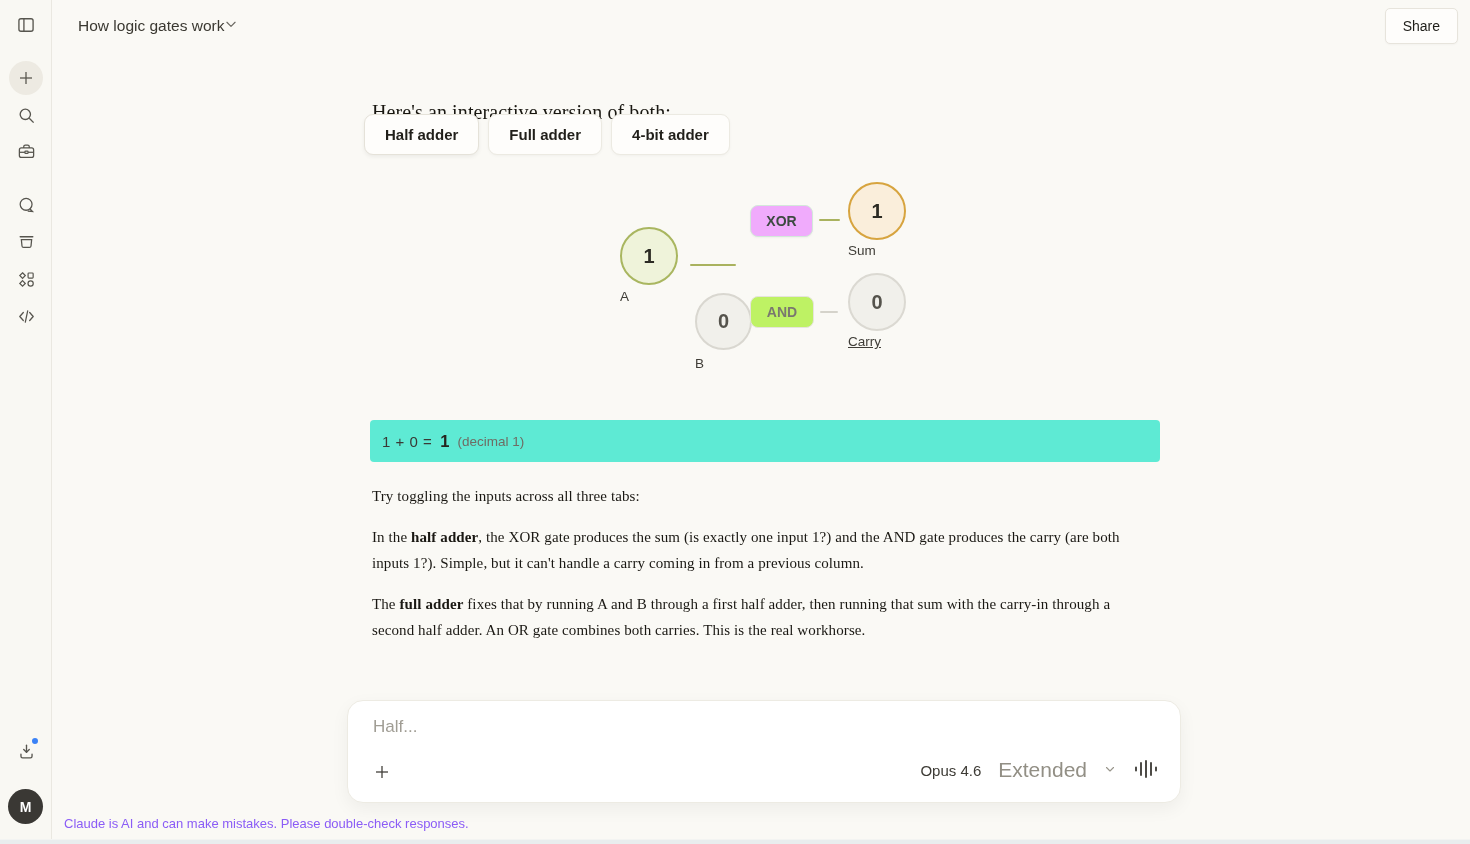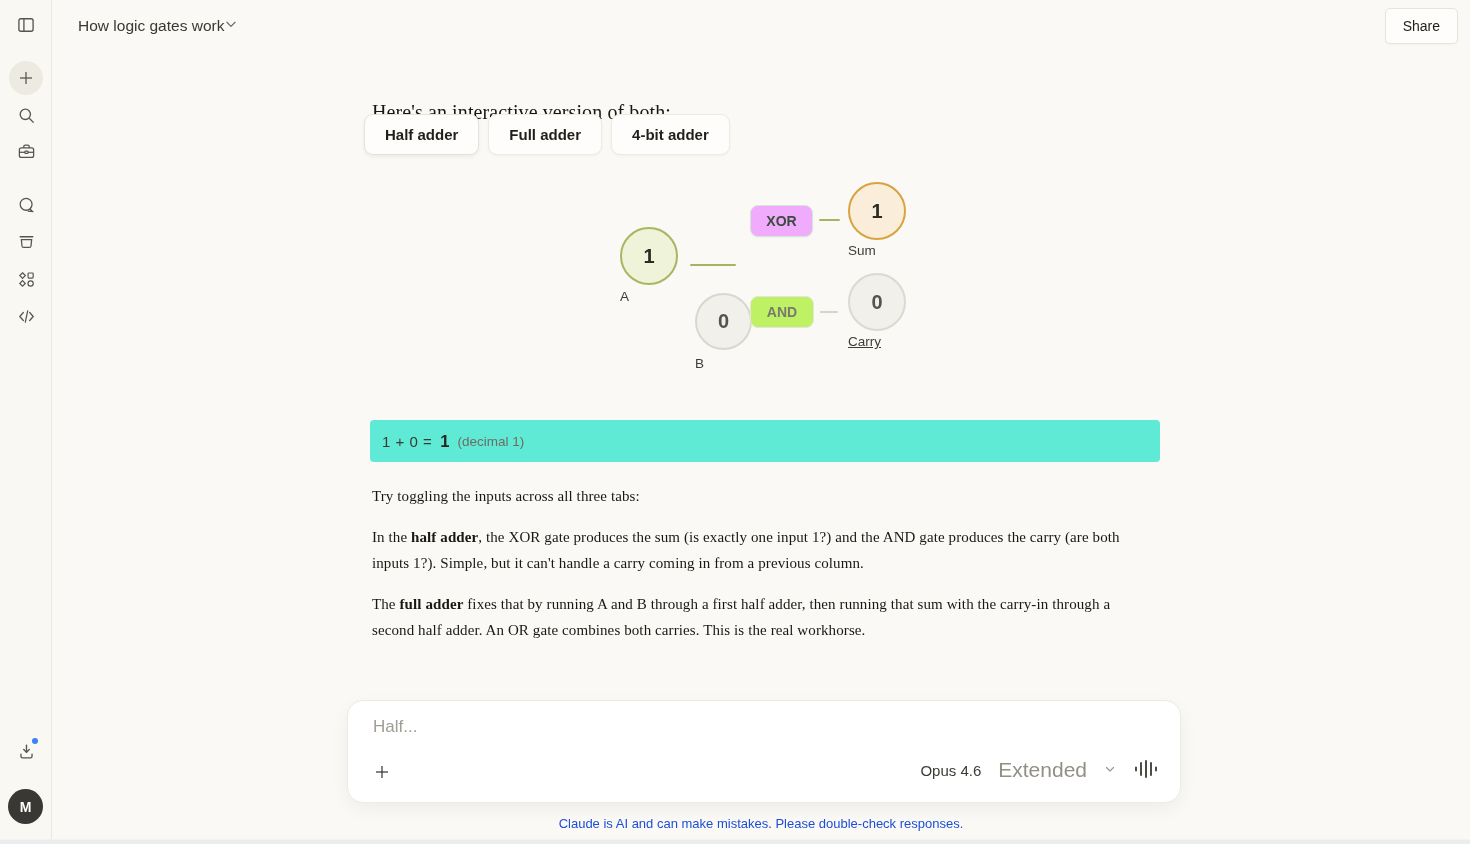--- a/index.html
+++ b/index.html
@@ -152,22 +152,22 @@
   .model-name { font-size:15px; font-weight:500; color:#3d3b35; }
   .model-mode { font-size:21px; color:#928f85; }
   .dictate-btn {
     position:absolute; right:18px; bottom:17px; width:32px; height:30px;
     background:transparent; border:none; cursor:pointer; color:#3a3833;
     display:flex; align-items:center; justify-content:center;
   }
 
   
   .disclaimer {
-    position:absolute; left:52px; right:0; top:816px; text-align:center;
-    font-size:13px; color:#1d4ed8;
+    position:absolute; left:64px; right:0; top:816px; 
+    font-size:13px; color:#8b5cf6;
   }
   .bottom-strip {
     position:absolute; left:0; right:0; bottom:0; height:5px;
     background:#e9edee; border-top:1px solid #f3f4f2;
   }
 </style>
 </head>
 <body>
 
 <div class="app">

